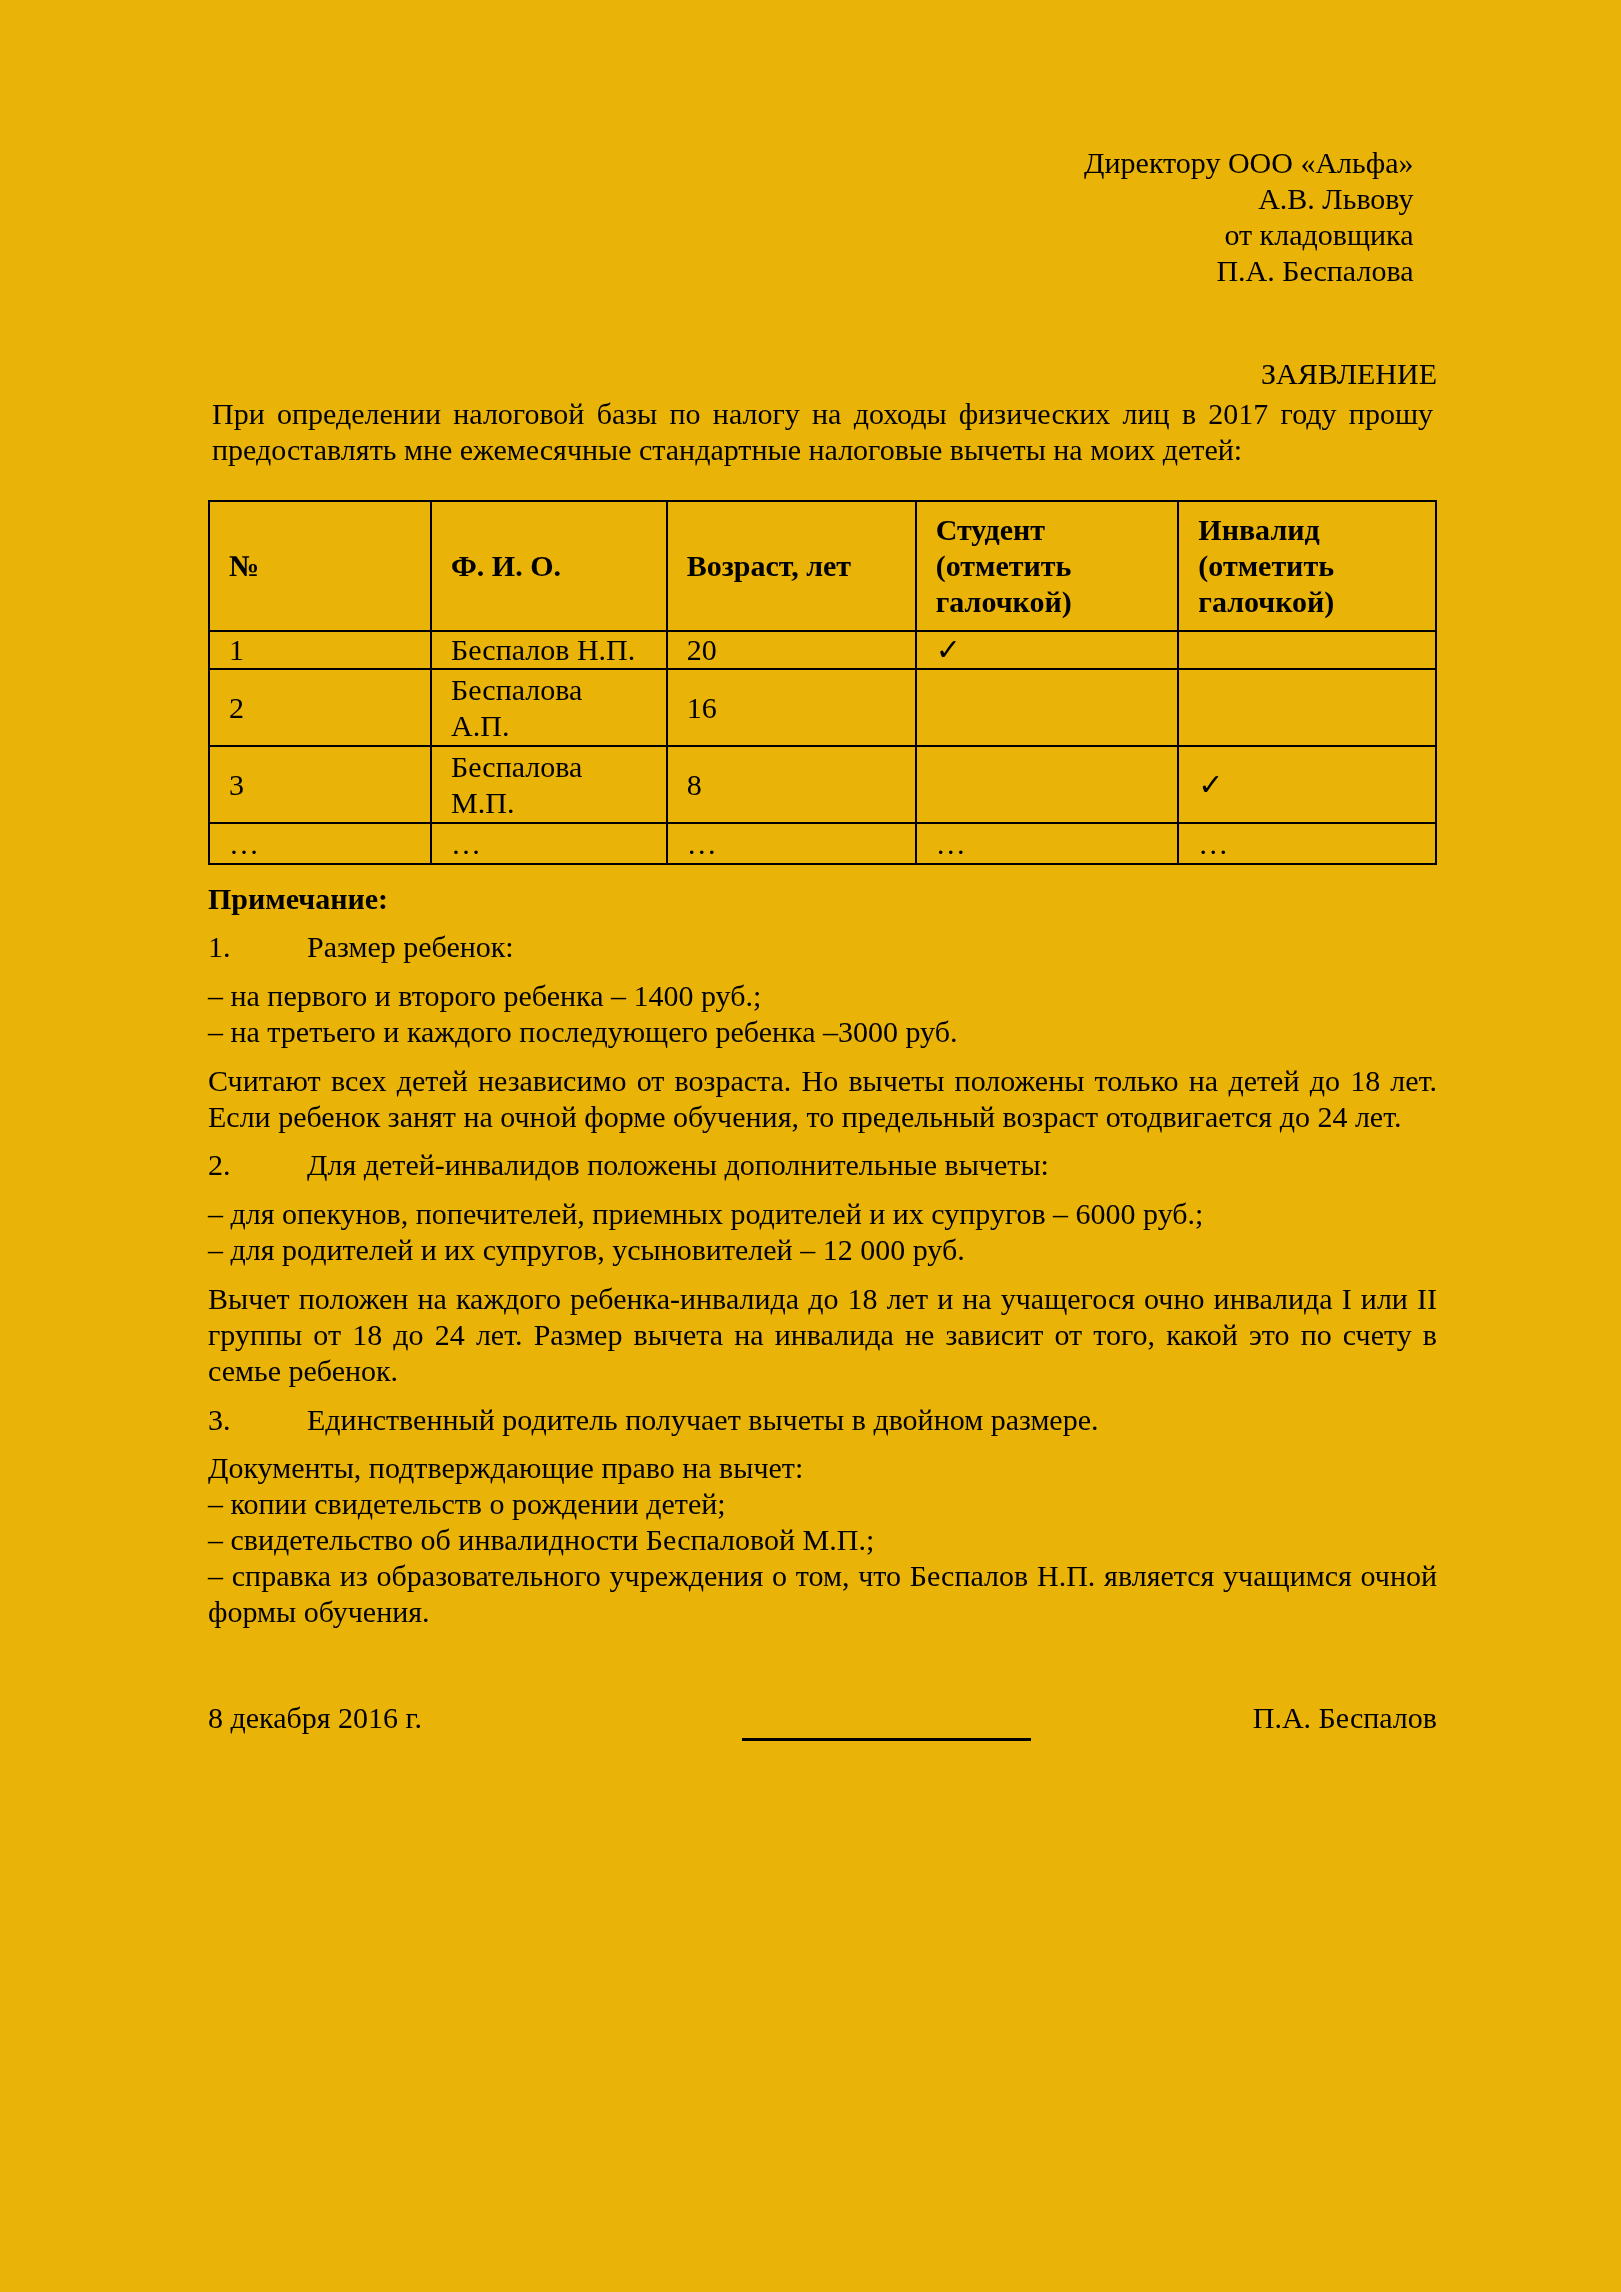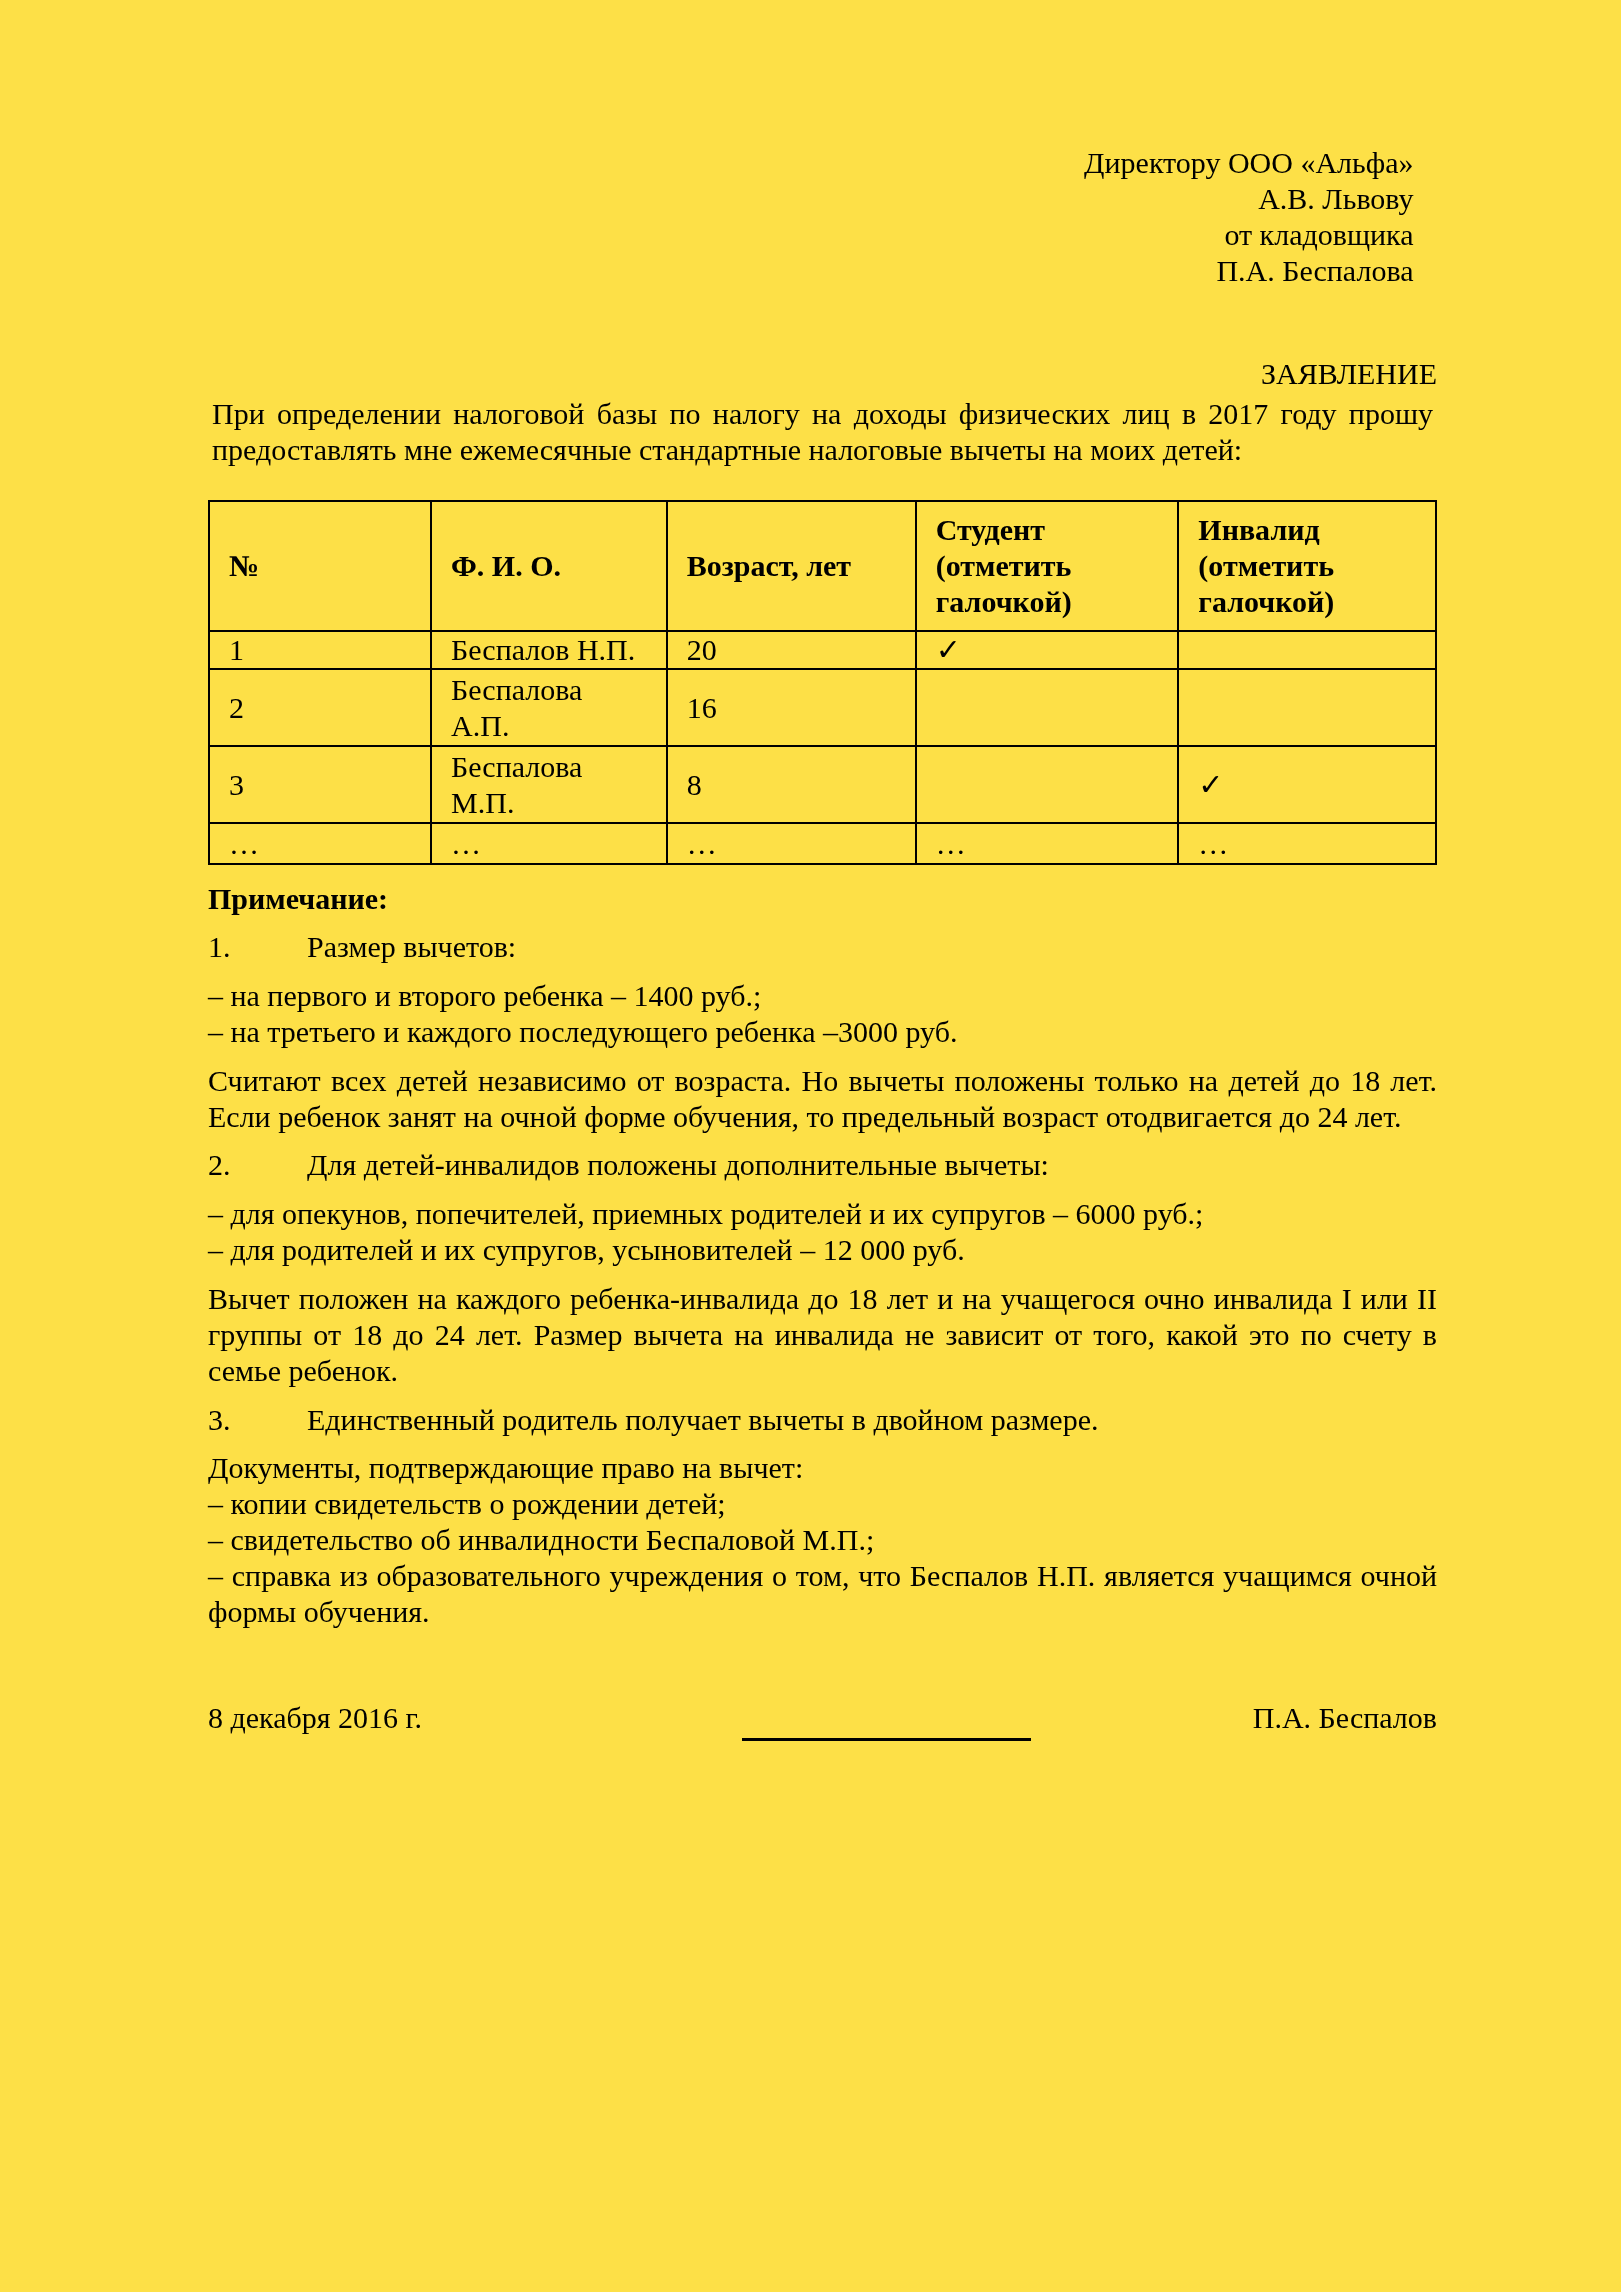--- a/index.html
+++ b/index.html
@@ -6,21 +6,21 @@
     margin: 0;
     padding: 0;
     background: #ffffff;
   }
   .page {
     position: relative;
     width: 1621px;
     height: 2293px;
     box-sizing: border-box;
     padding: 145px 184px 0 208px;
-    background: #fde047;
+    background: #eab308;
     color: #000000;
     font-family: "Liberation Serif", "DejaVu Serif", serif;
     font-size: 30px;
     line-height: 36px;
   }
   .recipient {
     text-align: right;
     padding-right: 23.5px;
   }
   .doc-title {
@@ -147,21 +147,21 @@
         <td>…</td>
         <td>…</td>
         <td>…</td>
         <td>…</td>
       </tr>
     </tbody>
   </table>
 
   <p class="block bold" style="margin-top:15.7px">Примечание:</p>
 
-  <p class="block"><span class="tabnum">1.</span><span>Размер вычетов:</span></p>
+  <p class="block"><span class="tabnum">1.</span><span>Размер ребенок:</span></p>
 
   <p class="block prelines">– на первого и второго ребенка – 1400 руб.;
 – на третьего и каждого последующего ребенка –3000 руб.</p>
 
   <p class="block justify">Считают всех детей независимо от возраста. Но вычеты положены только на детей до 18 лет. Если ребенок занят на очной форме обучения, то предельный возраст отодвигается до 24 лет.</p>
 
   <p class="block"><span class="tabnum">2.</span><span>Для детей-инвалидов положены дополнительные вычеты:</span></p>
 
   <p class="block prelines">– для опекунов, попечителей, приемных родителей и их супругов – 6000 руб.;
 – для родителей и их супругов, усыновителей – 12 000 руб.</p>

